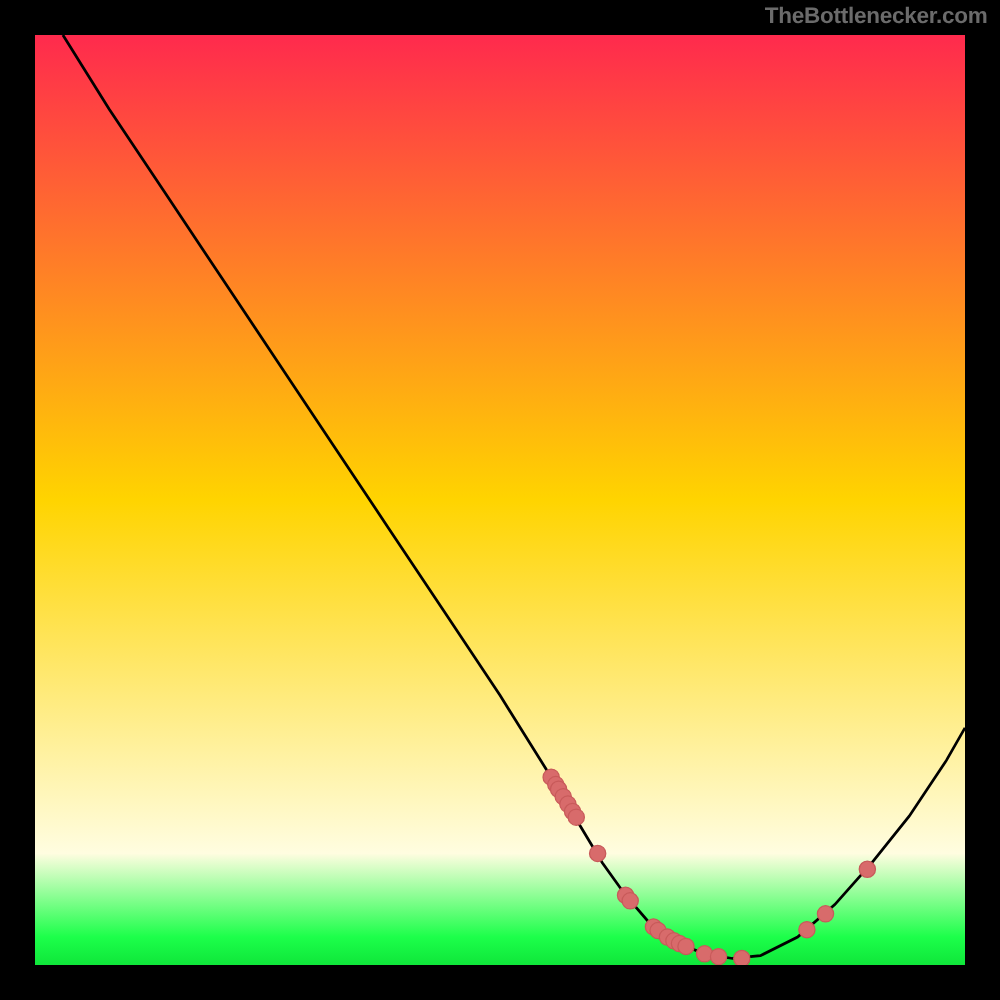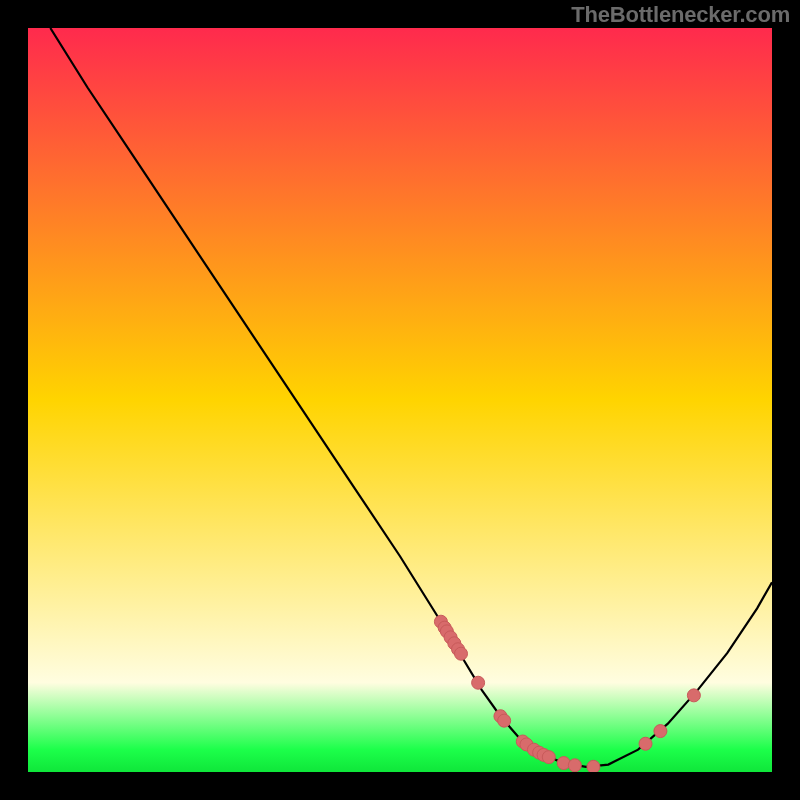--- a/index.html
+++ b/index.html
@@ -14,21 +14,21 @@
   .outer {
     position: absolute;
     inset: 0;
     background: #000;
   }
   .watermark {
     position: absolute;
     top: 2px;
     right: 10px;
     color: #6b6b6b;
-    font-size: 22px;
+    font-size: 18px;
     font-weight: bold;
     letter-spacing: -0.2px;
   }
   svg {
     position: absolute;
     left: 28px;
     top: 28px;
   }
 </style>
 </head>

